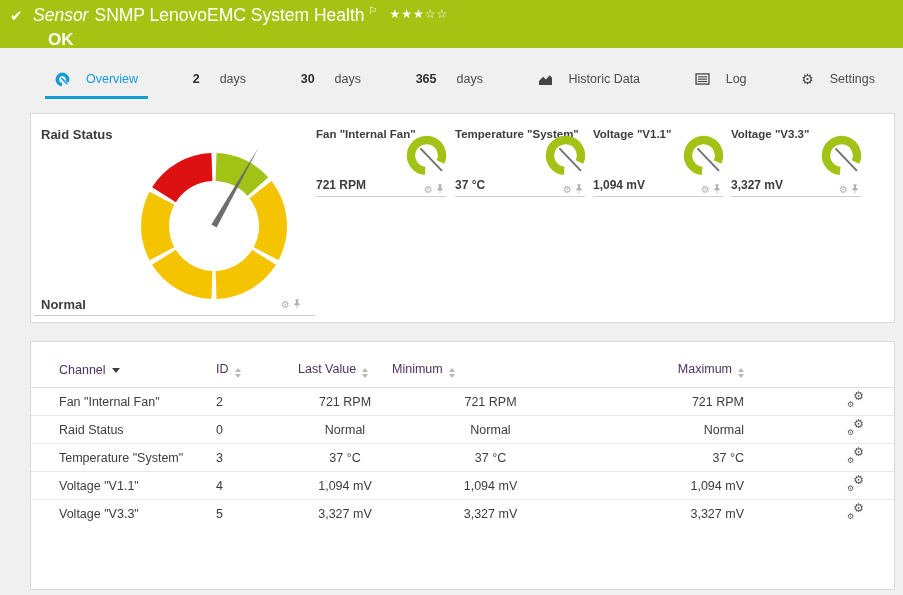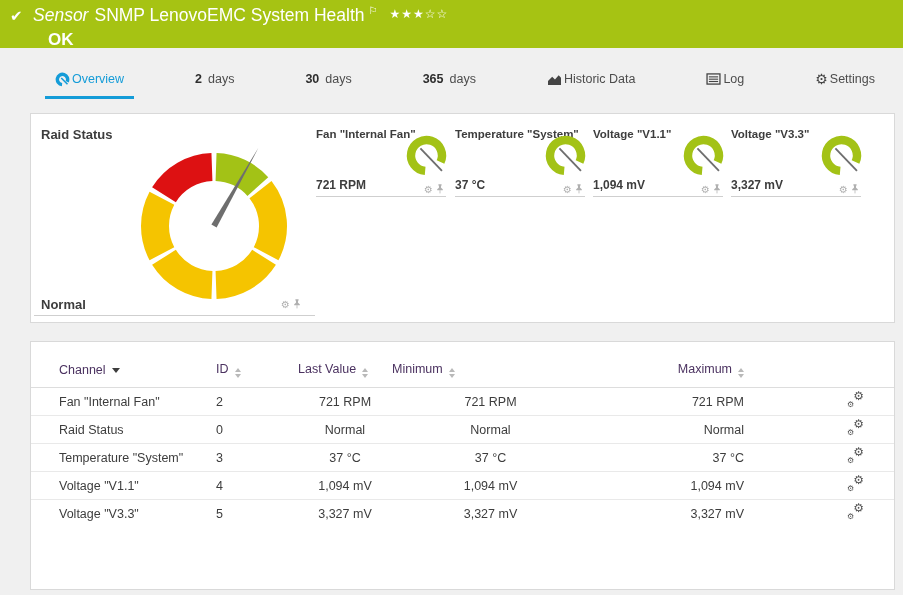--- a/index.html
+++ b/index.html
@@ -11,21 +11,21 @@
   .topbar .check{position:absolute;left:10px;top:7px;font-size:15px;font-weight:bold;}
   .titleline{position:absolute;left:33px;top:5px;font-size:17.5px;white-space:nowrap;}
   .titleline em{font-style:italic;margin-right:6px;}
   .flag{font-size:10px;vertical-align:7px;margin-left:4px;cursor:pointer;}
   .stars{font-size:12px;letter-spacing:1px;margin-left:12px;vertical-align:3px;cursor:pointer;}
   .okstate{position:absolute;left:48px;top:30px;font-size:17px;font-weight:bold;}
 
   
   .tabbar{position:absolute;left:0;top:48px;width:100%;height:65px;}
   .tabs{margin:14px 18px 0 45px;display:flex;justify-content:space-between;}
-  .tab{display:flex;align-items:center;gap:2px;height:34px;padding:0 10px;font-size:12.5px;
+  .tab{display:flex;align-items:center;gap:16px;height:34px;padding:0 10px;font-size:12.5px;
        color:#4c4c4c;border-bottom:3px solid transparent;cursor:pointer;white-space:nowrap;}
   .tab b{color:#2e2e2e;margin-right:4px;}
   .tab.active{color:#149cd8;border-bottom-color:#149cd8;}
   .tab svg{display:block;}
   .tab .glyph{font-size:14px;line-height:14px;color:#444;}
 
   
   .panel{position:absolute;left:30px;width:865px;background:#fff;border:1px solid #d9d9d9;box-sizing:border-box;}
   .gauges-panel{top:113px;height:210px;}
   .table-panel{top:341px;height:249px;}

